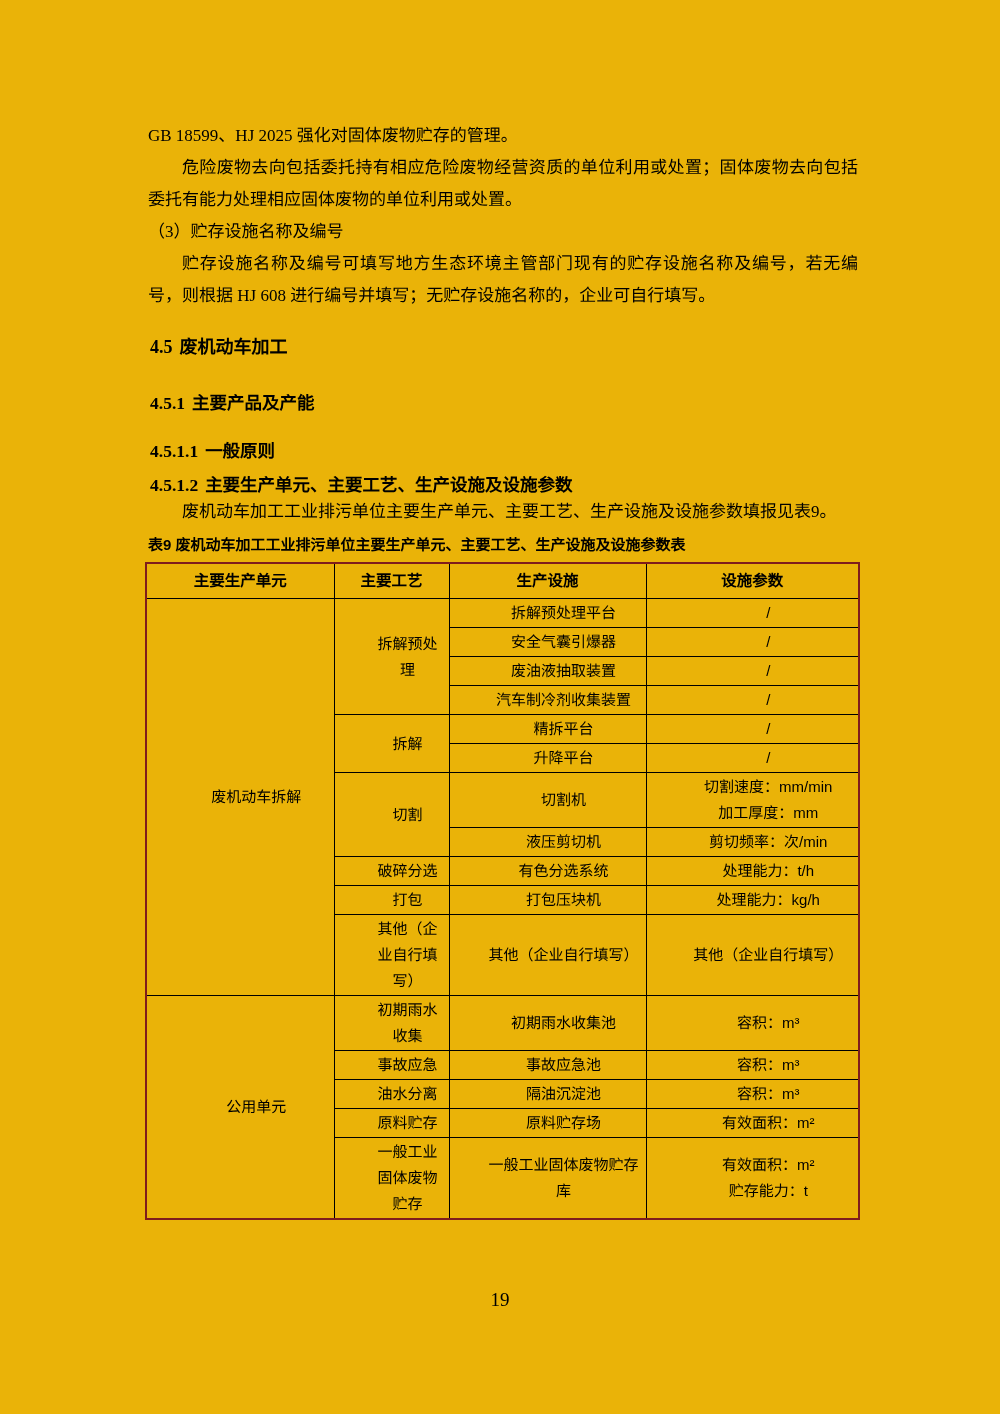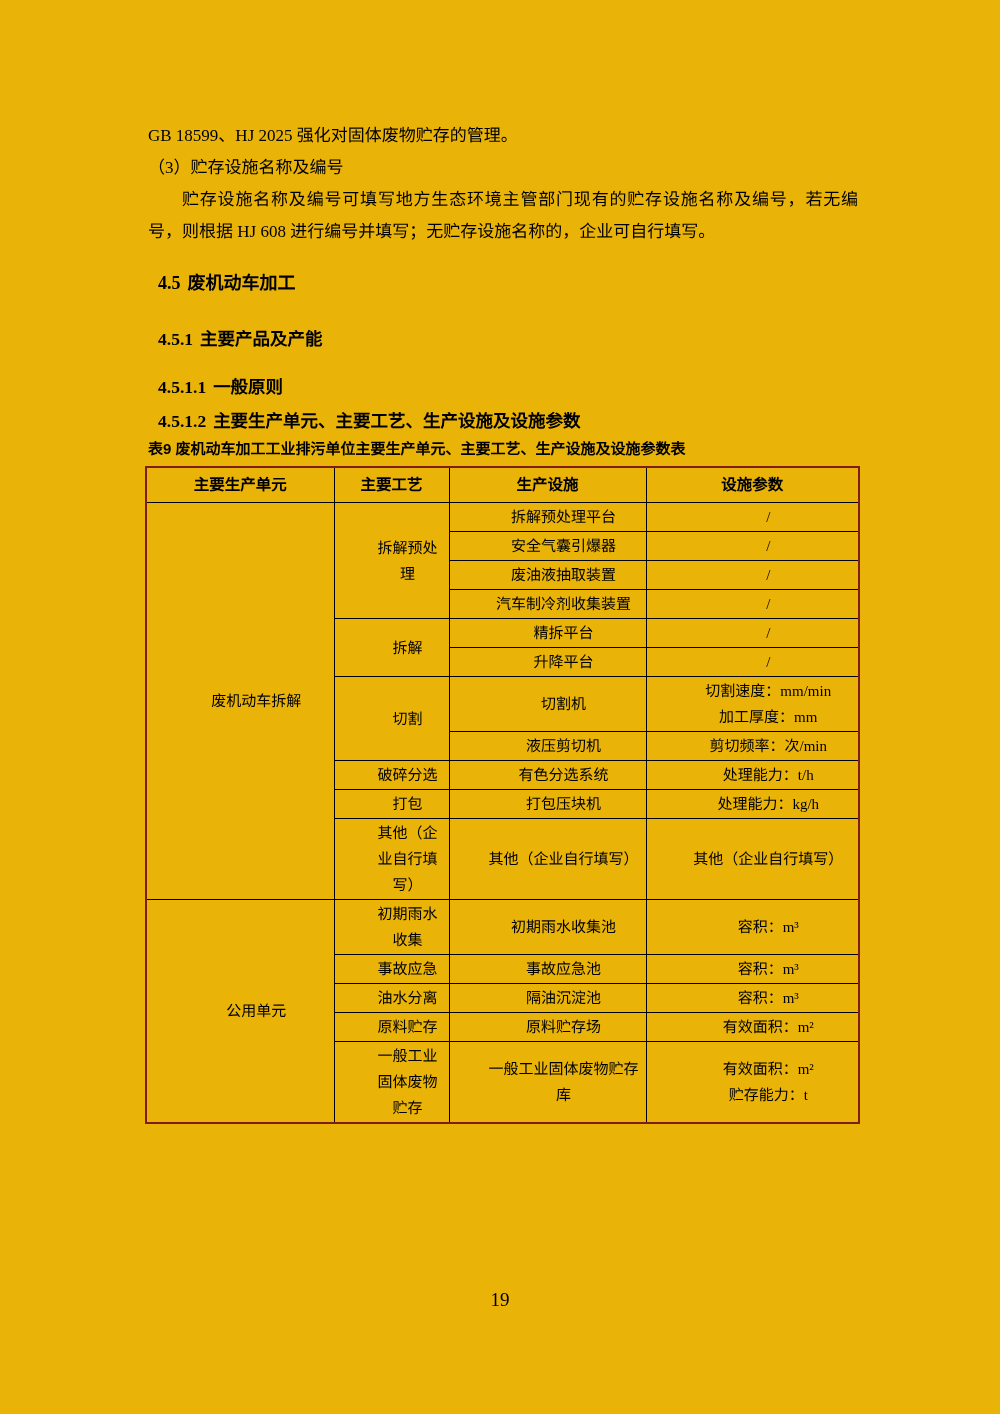--- a/index.html
+++ b/index.html
@@ -27,21 +27,21 @@
     font-size: 17px;
     line-height: 32px;
     text-align: justify;
   }
   p.indent { text-indent: 2em; }
   .heading {
     font-family: "Liberation Sans", "DejaVu Sans", sans-serif;
     font-weight: bold;
     font-size: 17.5px;
     line-height: 22px;
-    margin: 0 0 0 10px;
+    margin: 0 0 0 2px;
   }
   .heading .hnum {
     font-family: "Liberation Serif", "DejaVu Serif", serif;
     font-weight: bold;
     margin-right: 7px;
   }
   .h-45   { margin-top: 24px; font-size: 18px; }
   .h-451  { margin-top: 34px; }
   .h-4511 { margin-top: 26px; }
   .p-4511 { margin-top: 14px; }
@@ -71,50 +71,52 @@
     font-size: 15px;
     line-height: 26px;
     overflow: hidden;
   }
   table.prod th {
     font-family: "Liberation Sans", "DejaVu Sans", sans-serif;
     font-weight: bold;
     font-size: 15.5px;
     padding: 4px;
   }
-  table.prod td { font-family: Liberation Serif, serif; padding-left: 36px; }
+  table.prod td { font-family: Liberation Sans, sans-serif; padding-left: 36px; }
   .page-footer {
     position: absolute;
     top: 1290px;
     left: 0;
     width: 100%;
     text-align: center;
     font-size: 19px;
     line-height: 20px;
   }
 </style>
 </head>
 <body>
 
 <div class="page">
   <div class="content">
 
     <p class="body">GB 18599、HJ 2025 强化对固体废物贮存的管理。</p>
+    <p class="body indent">危险废物去向包括委托持有相应危险废物经营资质的单位利用或处置；固体废物去向包括委托有能力处理相应固体废物的单位利用或处置。</p>
     <p class="body">（3）贮存设施名称及编号</p>
     <p class="body indent">贮存设施名称及编号可填写地方生态环境主管部门现有的贮存设施名称及编号，若无编号，则根据 HJ 608 进行编号并填写；无贮存设施名称的，企业可自行填写。</p>
 
     <h2 class="heading h-45"><span class="hnum">4.5</span><span>废机动车加工</span></h2>
 
     <h3 class="heading h-451"><span class="hnum">4.5.1</span><span>主要产品及产能</span></h3>
 
     <h4 class="heading h-4511"><span class="hnum">4.5.1.1</span><span>一般原则</span></h4>
 
 
     <h4 class="heading h-4512"><span class="hnum">4.5.1.2</span><span>主要生产单元、主要工艺、生产设施及设施参数</span></h4>
 
+    <p class="body indent p-4512">废机动车加工工业排污单位主要生产单元、主要工艺、生产设施及设施参数填报见表9。</p>
 
     <div class="table-caption">表9  废机动车加工工业排污单位主要生产单元、主要工艺、生产设施及设施参数表</div>
 
     <table class="prod">
       <colgroup>
         <col style="width:188px">
         <col style="width:115px">
         <col style="width:197px">
         <col style="width:213px">
       </colgroup>

